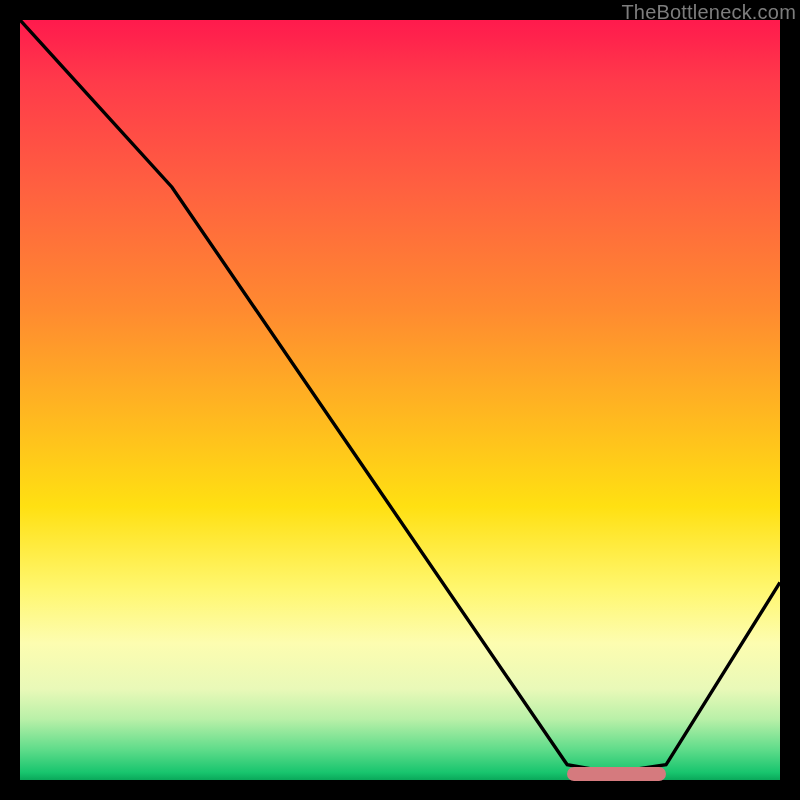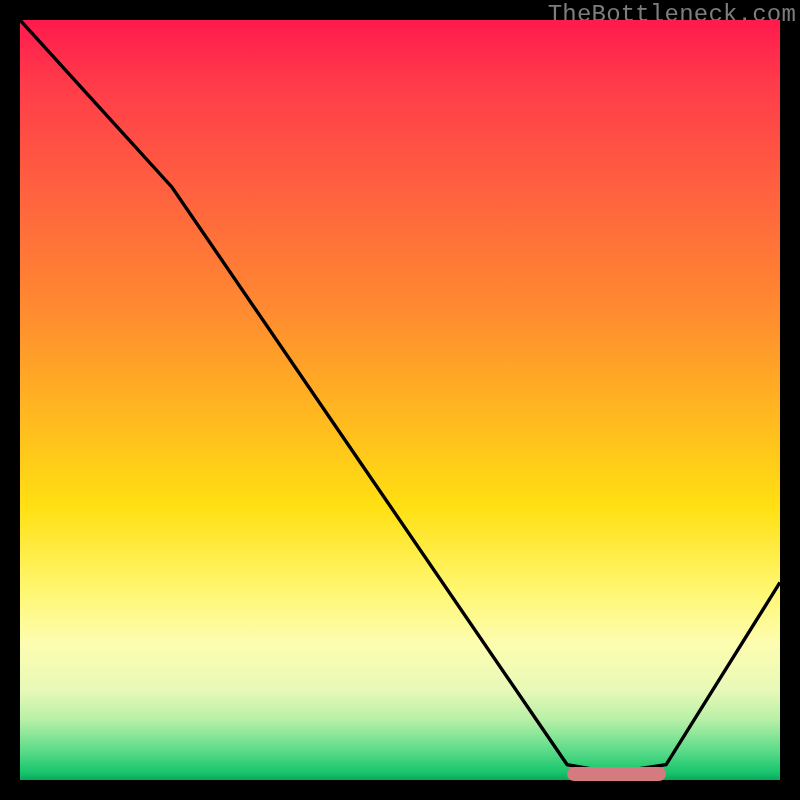--- a/index.html
+++ b/index.html
@@ -56,25 +56,24 @@
     left: 0;
     top: 0;
     width: 760px;
     height: 760px;
   }
   .watermark {
     position: absolute;
     top: 1px;
     right: 4px;
     color: #7d7d7d;
-    font-size: 24px;
+    font-size: 20px;
     font-weight: 500;
     letter-spacing: 0.2px;
     user-select: none;
-    font-family: Liberation Mono, monospace;
   }
   .marker {
     position: absolute;
     height: 14px;
     border-radius: 7px;
     background: #d57a7e;
   }
 </style>
 </head>
 <body>

